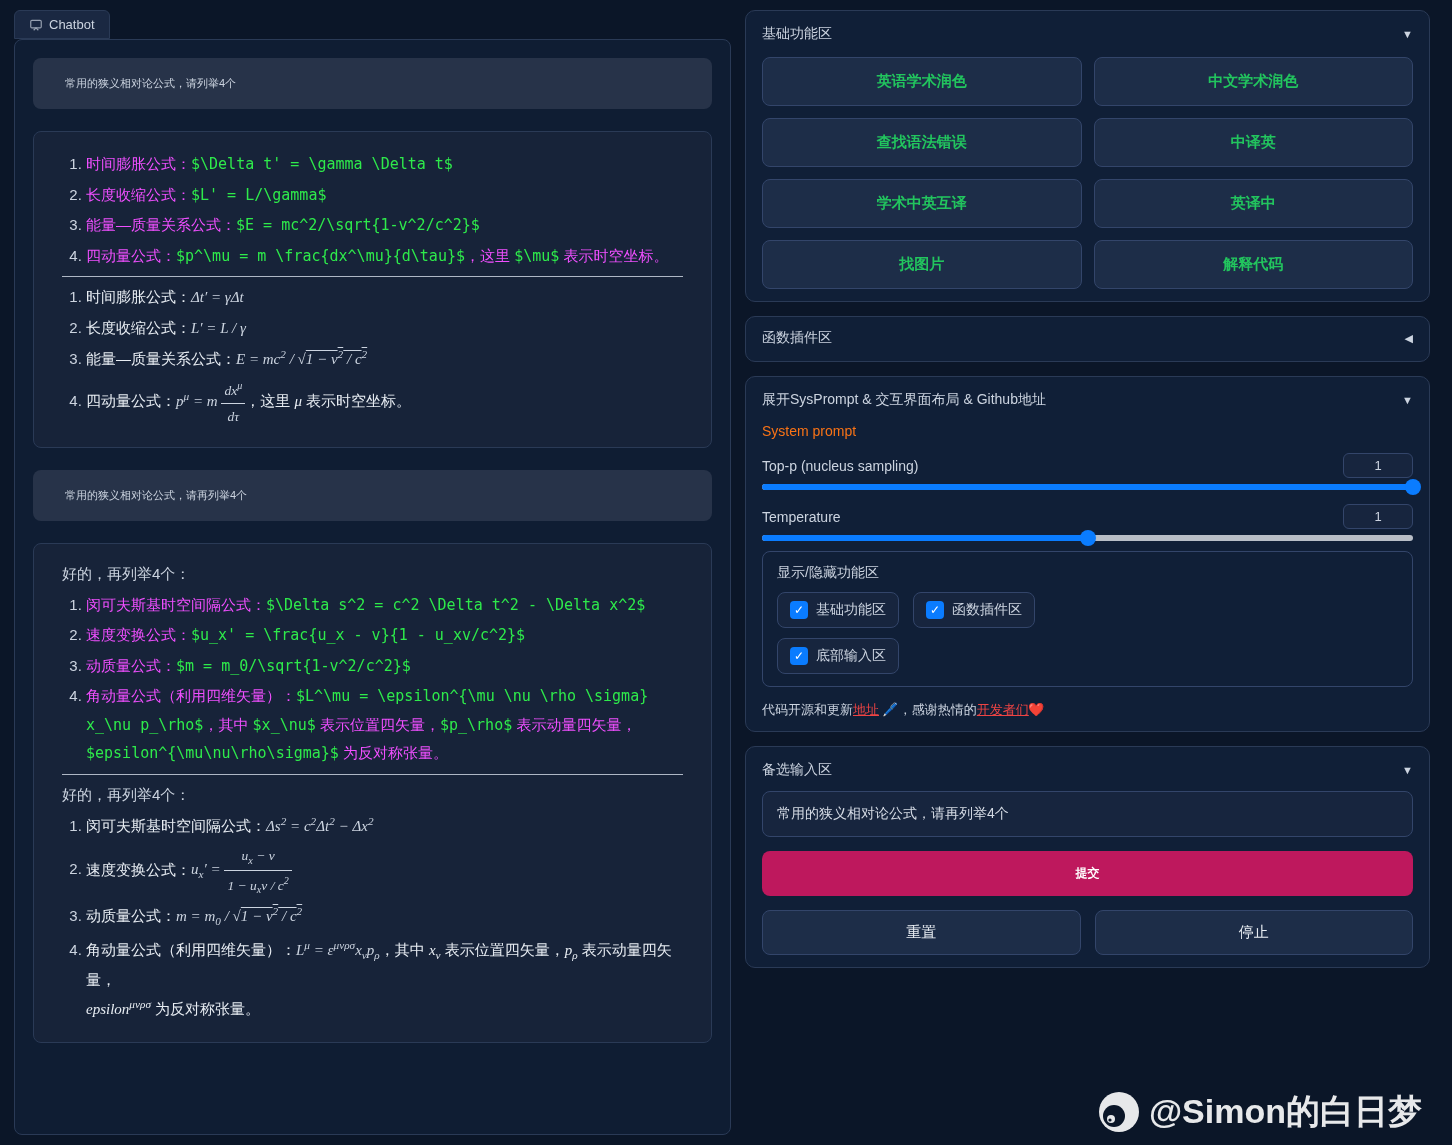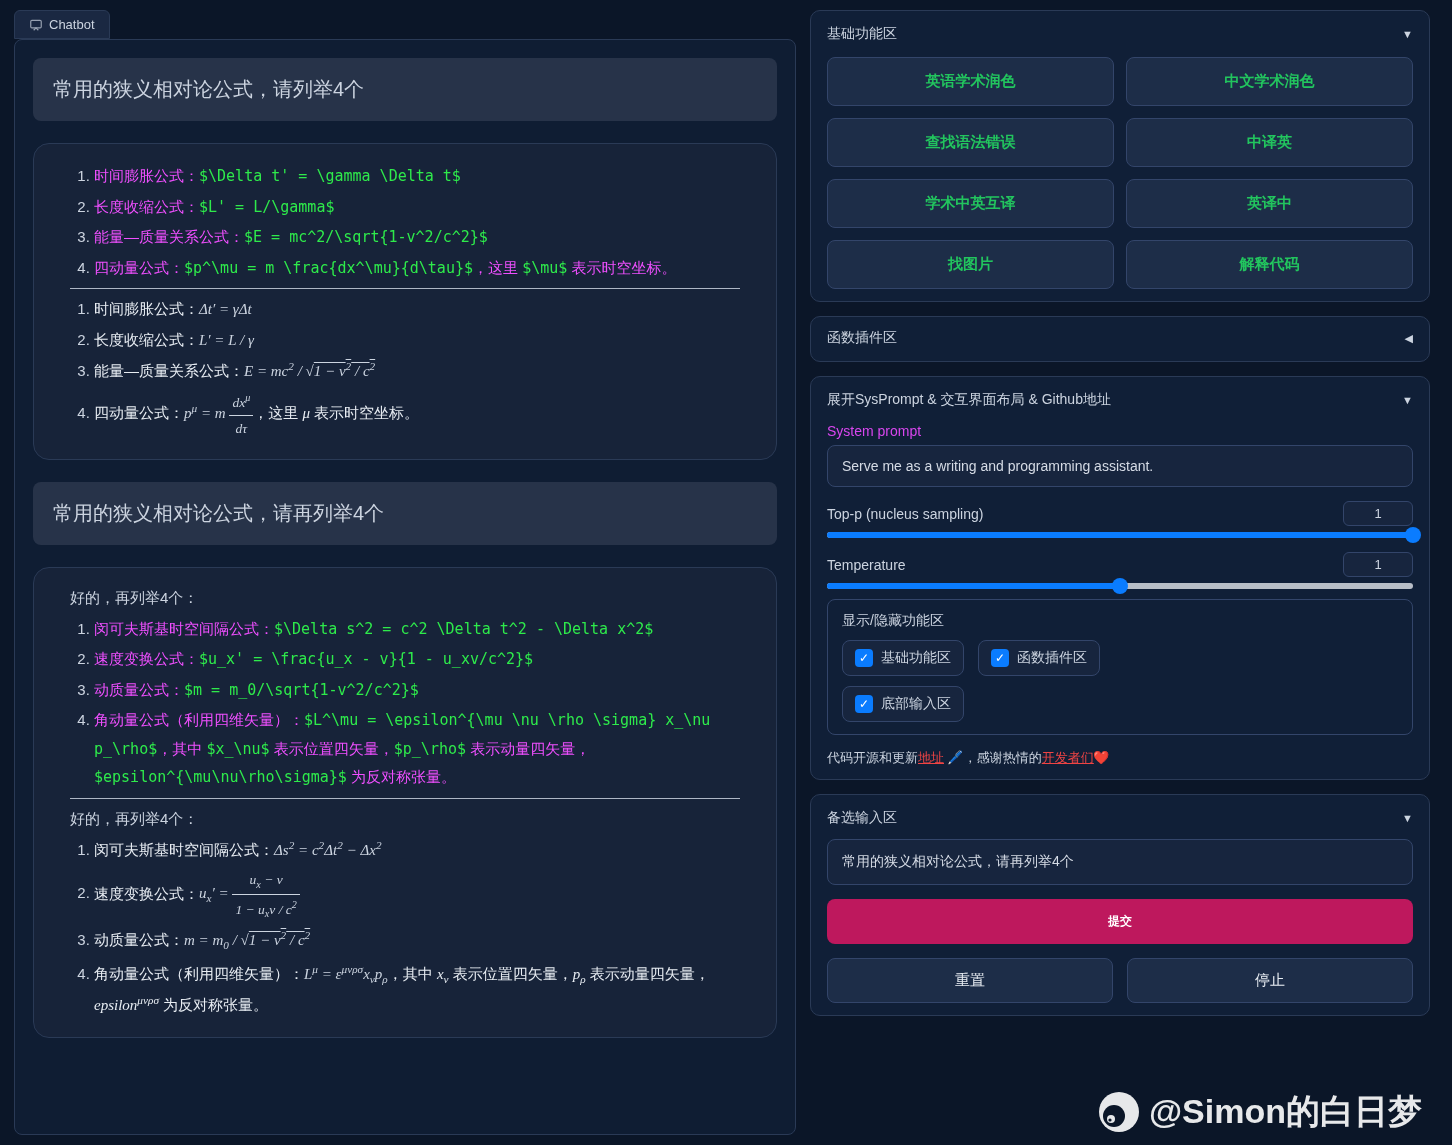--- a/index.html
+++ b/index.html
@@ -7,21 +7,21 @@
   background: #0b1628;
   color: #ccd4e0;
   font-family: -apple-system, "Segoe UI", Arial, sans-serif;
   font-size: 14px;
   width: 1452px;
   height: 1145px;
   overflow: hidden;
   display: flex;
 }
 .left-panel {
-  width: 810px;
+  width: 745px;
   padding: 10px 14px;
   display: flex;
   flex-direction: column;
 }
 .right-panel {
   flex: 1;
   padding: 10px 22px 10px 0;
   display: flex;
   flex-direction: column;
   gap: 14px;
@@ -42,29 +42,29 @@
   border: 1px solid #2a3a56;
   border-radius: 8px;
   padding: 18px;
   background: #0f1d33;
   flex: 1;
   overflow-y: auto;
 }
 .msg-user {
   background: #273349;
   border-radius: 8px;
-  padding: 18px 20px;
+  padding: 18px 32px;
   margin-bottom: 22px;
-  font-size: 20px;
+  font-size: 11px;
 }
 .msg-bot {
   background: #172339;
   border: 1px solid #2a3a56;
-  border-radius: 16px;
-  padding: 16px 36px;
+  border-radius: 8px;
+  padding: 16px 28px;
   margin-bottom: 22px;
   font-size: 15px;
   line-height: 1.9;
 }
 .msg-bot ol { padding-left: 24px; }
 .msg-bot li { margin: 2px 0; }
 .label-cn { color: #e8edf3; }
 .latex-raw { color: #2eea4b; font-family: monospace; }
 .magenta { color: #f04fff; }
 hr.divider { border: none; border-top: 1px solid #aeb7c5; margin: 6px 0; }
@@ -103,21 +103,21 @@
   padding: 14px 0;
   text-align: center;
   font-size: 15px;
   font-weight: 600;
   color: #22c55e;
   cursor: pointer;
 }
 
 .card.collapsed { padding: 10px 16px; }
 
-.section-label { font-size: 14px; margin: 10px 0 6px 0; color: #d946ef; }
+.section-label { font-size: 14px; margin: 10px 0 6px 0; color: #f97316; }
 .sys-input {
   width: 100%;
   background: #17253e;
   border: 1px solid #33456a;
   border-radius: 8px;
   padding: 12px 14px;
   color: #d5dbe5;
   font-size: 14px;
 }
 .slider-row {
@@ -327,21 +327,20 @@
     </div>
   </div>
 
   <div class="card">
     <div class="card-header">
       <span>展开SysPrompt &amp; 交互界面布局 &amp; Github地址</span>
       <span class="tri-down">▼</span>
     </div>
 
     <div class="section-label">System prompt</div>
-    <input class="sys-input" value="Serve me as a writing and programming assistant." style="">
 
     <div class="slider-row">
       <span>Top-p (nucleus sampling)</span>
       <div class="num-box">1</div>
     </div>
     <div class="slider-track">
       <div class="slider-fill" style="width:100%"></div>
       <div class="slider-thumb" style="left:100%"></div>
     </div>
 

